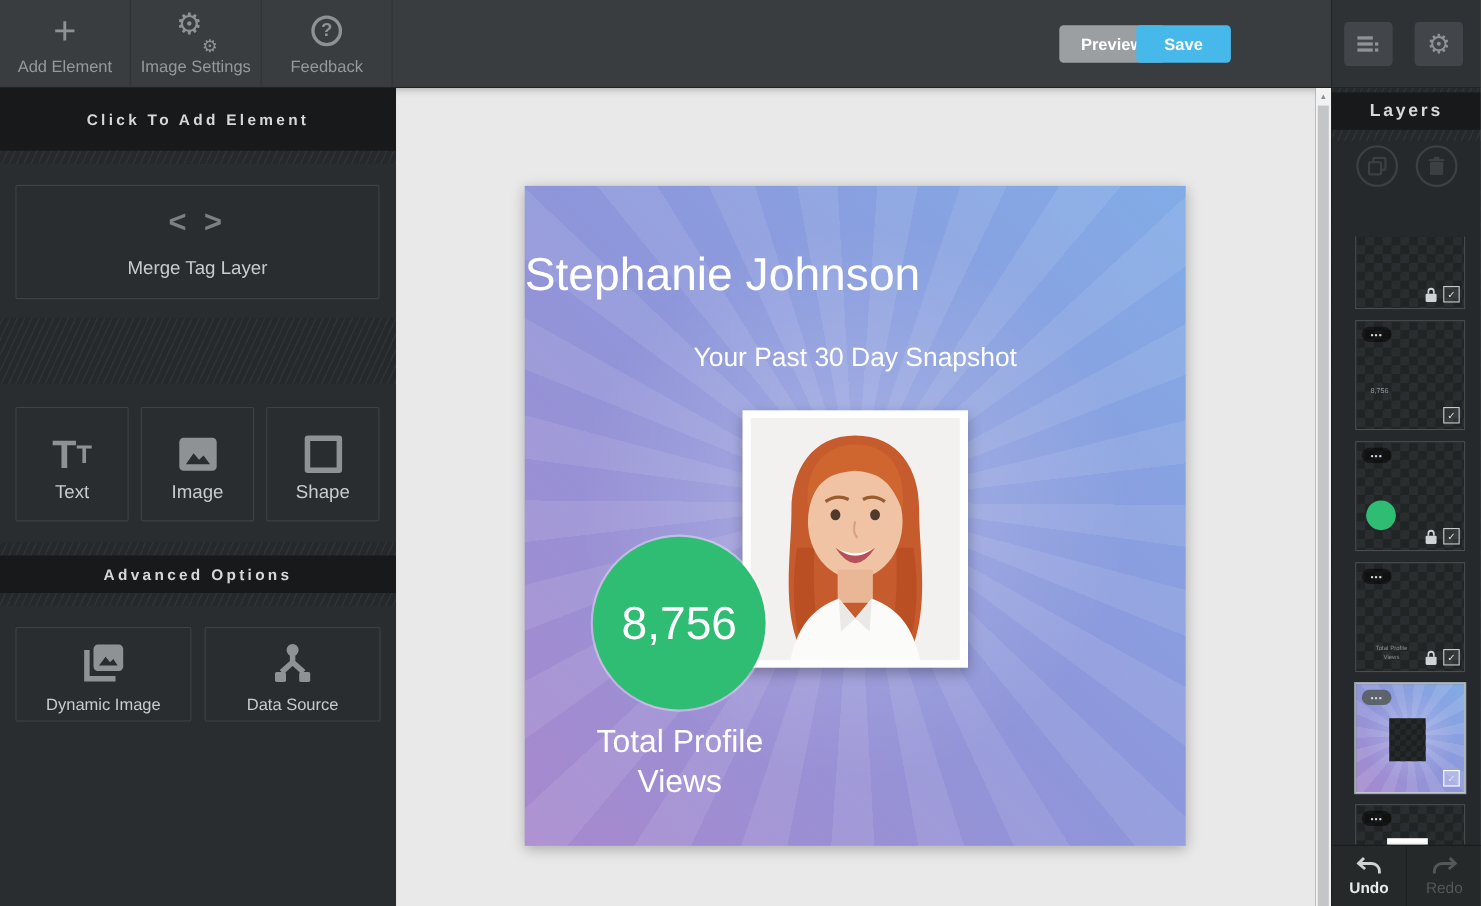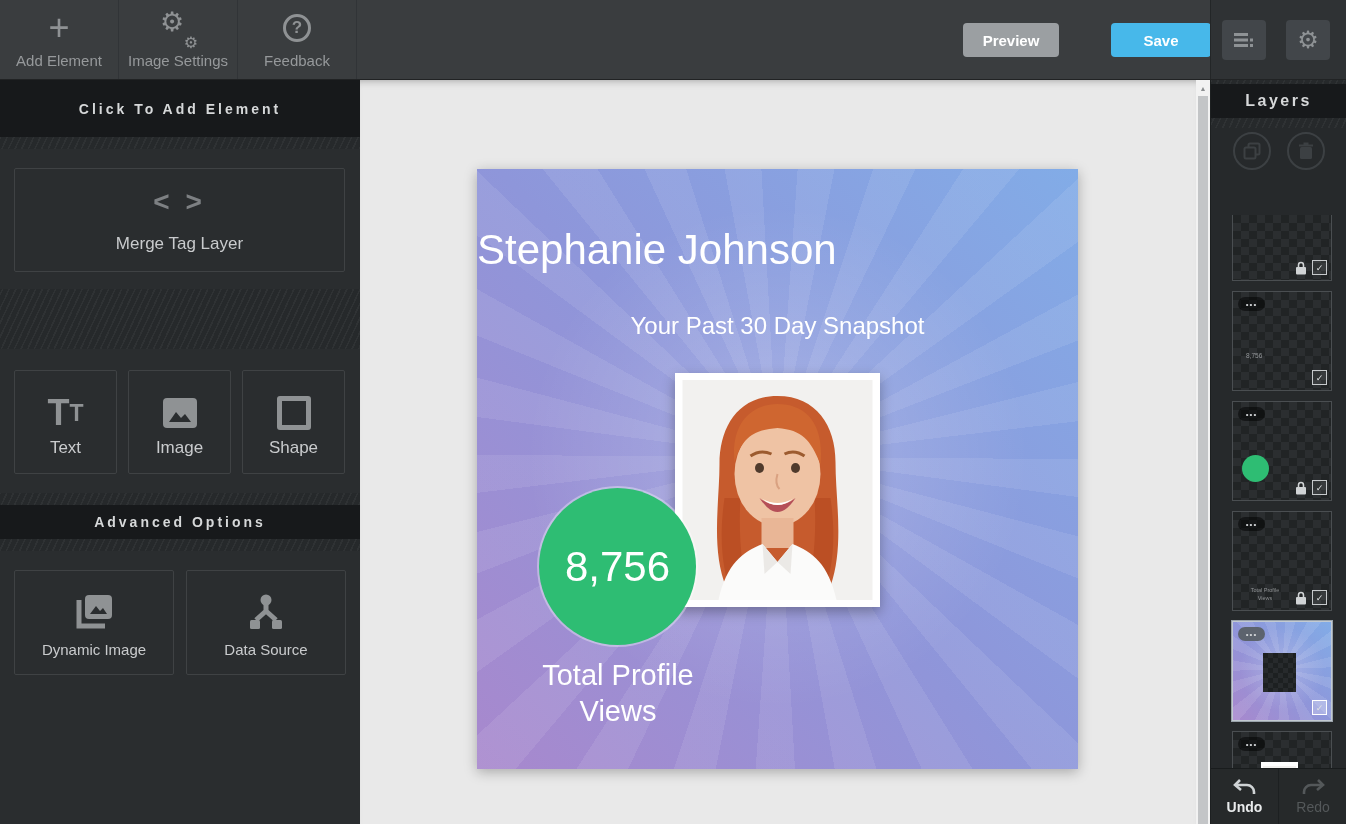--- a/index.html
+++ b/index.html
@@ -20,21 +20,21 @@
   .gears { position:relative; width:36px; height:36px; }
   .gear-big { position:absolute; left:0; top:-4px; font-size:27px; }
   .gear-small { position:absolute; right:-2px; bottom:-6px; font-size:16px; }
   .ico-question { width:28px; height:28px; border:3px solid #8f9294; border-radius:50%;
                   display:flex; align-items:center; justify-content:center;
                   font-size:17px; font-weight:bold; }
   .btn { position:absolute; top:23px; height:34px; border:none; border-radius:4px;
          color:#fff; font-size:15px; font-weight:bold; cursor:pointer;
          font-family:Liberation Sans, sans-serif; }
   .btn-preview { left:963px; width:96px; background:#9b9fa2; }
-  .btn-save { left:1111px; width:100px; background:#47b8ea; }
+  .btn-save { left:1033px; width:86px; background:#47b8ea; }
   .tb-right { position:absolute; left:1210px; top:0; width:136px; height:79px;
               background:#2f3234; border-left:1px solid #232627; }
   .tb-sq { position:absolute; top:20px; width:44px; height:40px; background:#42464a;
            border-radius:4px; display:flex; align-items:center; justify-content:center;
            color:#8e9295; cursor:pointer; }
   .tb-sq.sq1 { left:11px; }
   .tb-sq.sq2 { left:75px; }
   .ico-gear2 { font-size:24px; }
 
   
@@ -57,21 +57,21 @@
   .merge-ico { font-size:28px; color:#7d8083; font-weight:bold; letter-spacing:4px; margin-bottom:16px; }
   .p-label { font-size:17px; color:#c9cbcd; }
   .design-row { position:absolute; left:14px; top:290px; display:flex; gap:11px; }
   .d-btn { width:103px; height:104px; }
   .d-icozone { height:44px; display:flex; align-items:flex-end; justify-content:center; color:#8f9294; }
   .d-btn .p-label { margin-top:8px; }
   .txt-big { font-size:36px; font-weight:bold; line-height:34px; }
   .txt-small { font-size:23px; font-weight:bold; line-height:34px; }
   .shape-ico { width:34px; height:34px; border:5px solid #8f9294; border-radius:3px; }
   .adv-row { position:absolute; left:14px; top:490px; display:flex; gap:12px; }
-  .a-btn { width:160px; height:105px; }
+  .a-btn { width:160px; height:86px; }
   .a-btn .p-label { font-size:15px; margin-top:10px; }
 
   
   .canvas { position:absolute; left:360px; top:80px; width:836px; height:744px;
             background:#e9e9e9; box-shadow:inset 0 7px 9px -7px rgba(0,0,0,0.35); }
   .card { position:absolute; left:117px; top:89px; width:601px; height:600px;
           box-shadow:0 3px 12px rgba(0,0,0,0.28); cursor:pointer;
           background:
             radial-gradient(circle at 50% 48%, rgba(255,255,255,0.28) 0%, rgba(255,255,255,0.12) 28%, rgba(255,255,255,0) 58%),
             repeating-conic-gradient(from 4deg at 50% 48%, rgba(255,255,255,0.085) 0deg 7.2deg, rgba(255,255,255,0) 7.2deg 14.4deg),

